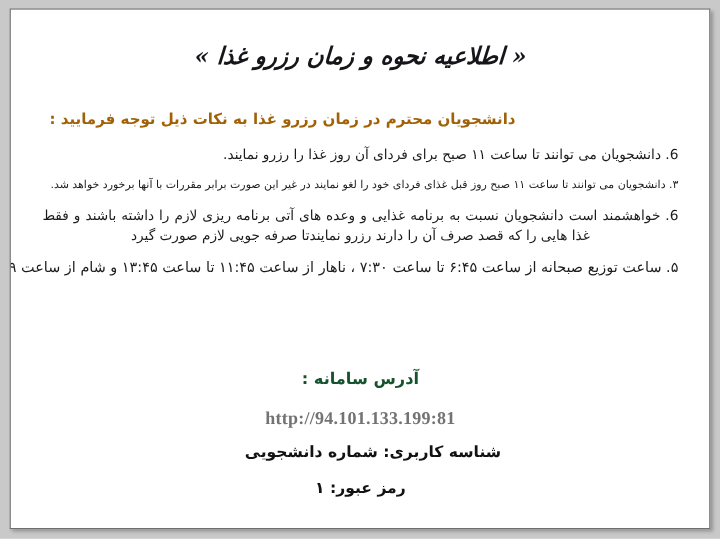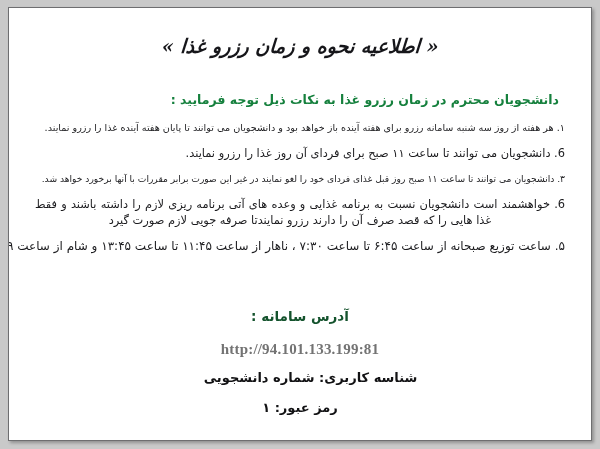--- a/index.html
+++ b/index.html
@@ -54,24 +54,24 @@
     transform: skewX(-4deg) scaleY(1.04);
     white-space: nowrap;
   }
 
   
   .lead {
     position: absolute;
     top: 84px;
     right: 32px;
     left: 32px;
-    text-align: right;
+    text-align: left;
     font-size: 12.5px;
     font-weight: bold;
-    color: #15803d;
+    color: #a16207;
     white-space: nowrap;
     direction: rtl;
   }
 
   
   .list {
     position: absolute;
     top: 113px;
     right: 26px;
     left: 26px;
@@ -144,21 +144,20 @@
 <div class="page">
   <div class="inner">
 
     <div class="title-row">
       <span class="title">« اطلاعیه نحوه و زمان رزرو غذا »</span>
     </div>
 
     <div class="lead">دانشجویان محترم در زمان رزرو غذا به نکات ذیل توجه فرمایید :</div>
 
     <div class="list">
-      <div class="item nowrap" style="font-size: 9.65px;">۱. هر هفته از روز سه شنبه سامانه رزرو برای هفته آینده باز خواهد بود و دانشجویان می توانند تا پایان هفته آینده غذا را رزرو نمایند.</div>
       <div class="item nowrap">6. دانشجویان می توانند تا ساعت ۱۱ صبح برای فردای آن روز غذا را رزرو نمایند.</div>
       <div class="item nowrap" style="font-size: 9.15px; margin-top: 12px;">۳. دانشجویان می توانند تا ساعت ۱۱ صبح روز قبل غذای فردای خود را لغو نمایند در غیر این صورت برابر مقررات با آنها برخورد خواهد شد.</div>
       <div class="item item-4">6. خواهشمند است دانشجویان نسبت به برنامه غذایی و وعده های آتی برنامه ریزی لازم را داشته باشند و فقط غذا هایی را که قصد صرف آن را دارند رزرو نمایندتا صرفه جویی لازم صورت گیرد</div>
       <div class="item nowrap" style="font-size: 12px;">۵. ساعت توزیع صبحانه از ساعت ۶:۴۵ تا ساعت ۷:۳۰ ، ناهار از ساعت ۱۱:۴۵ تا ساعت ۱۳:۴۵ و شام از ساعت ۱۹ تا ساعت ۲۰:۳۰ می باشد.</div>
     </div>
 
     <div class="addr-heading">آدرس سامانه :</div>
 
     <div class="url-row">
       <span class="url">http://94.101.133.199:81</span>

